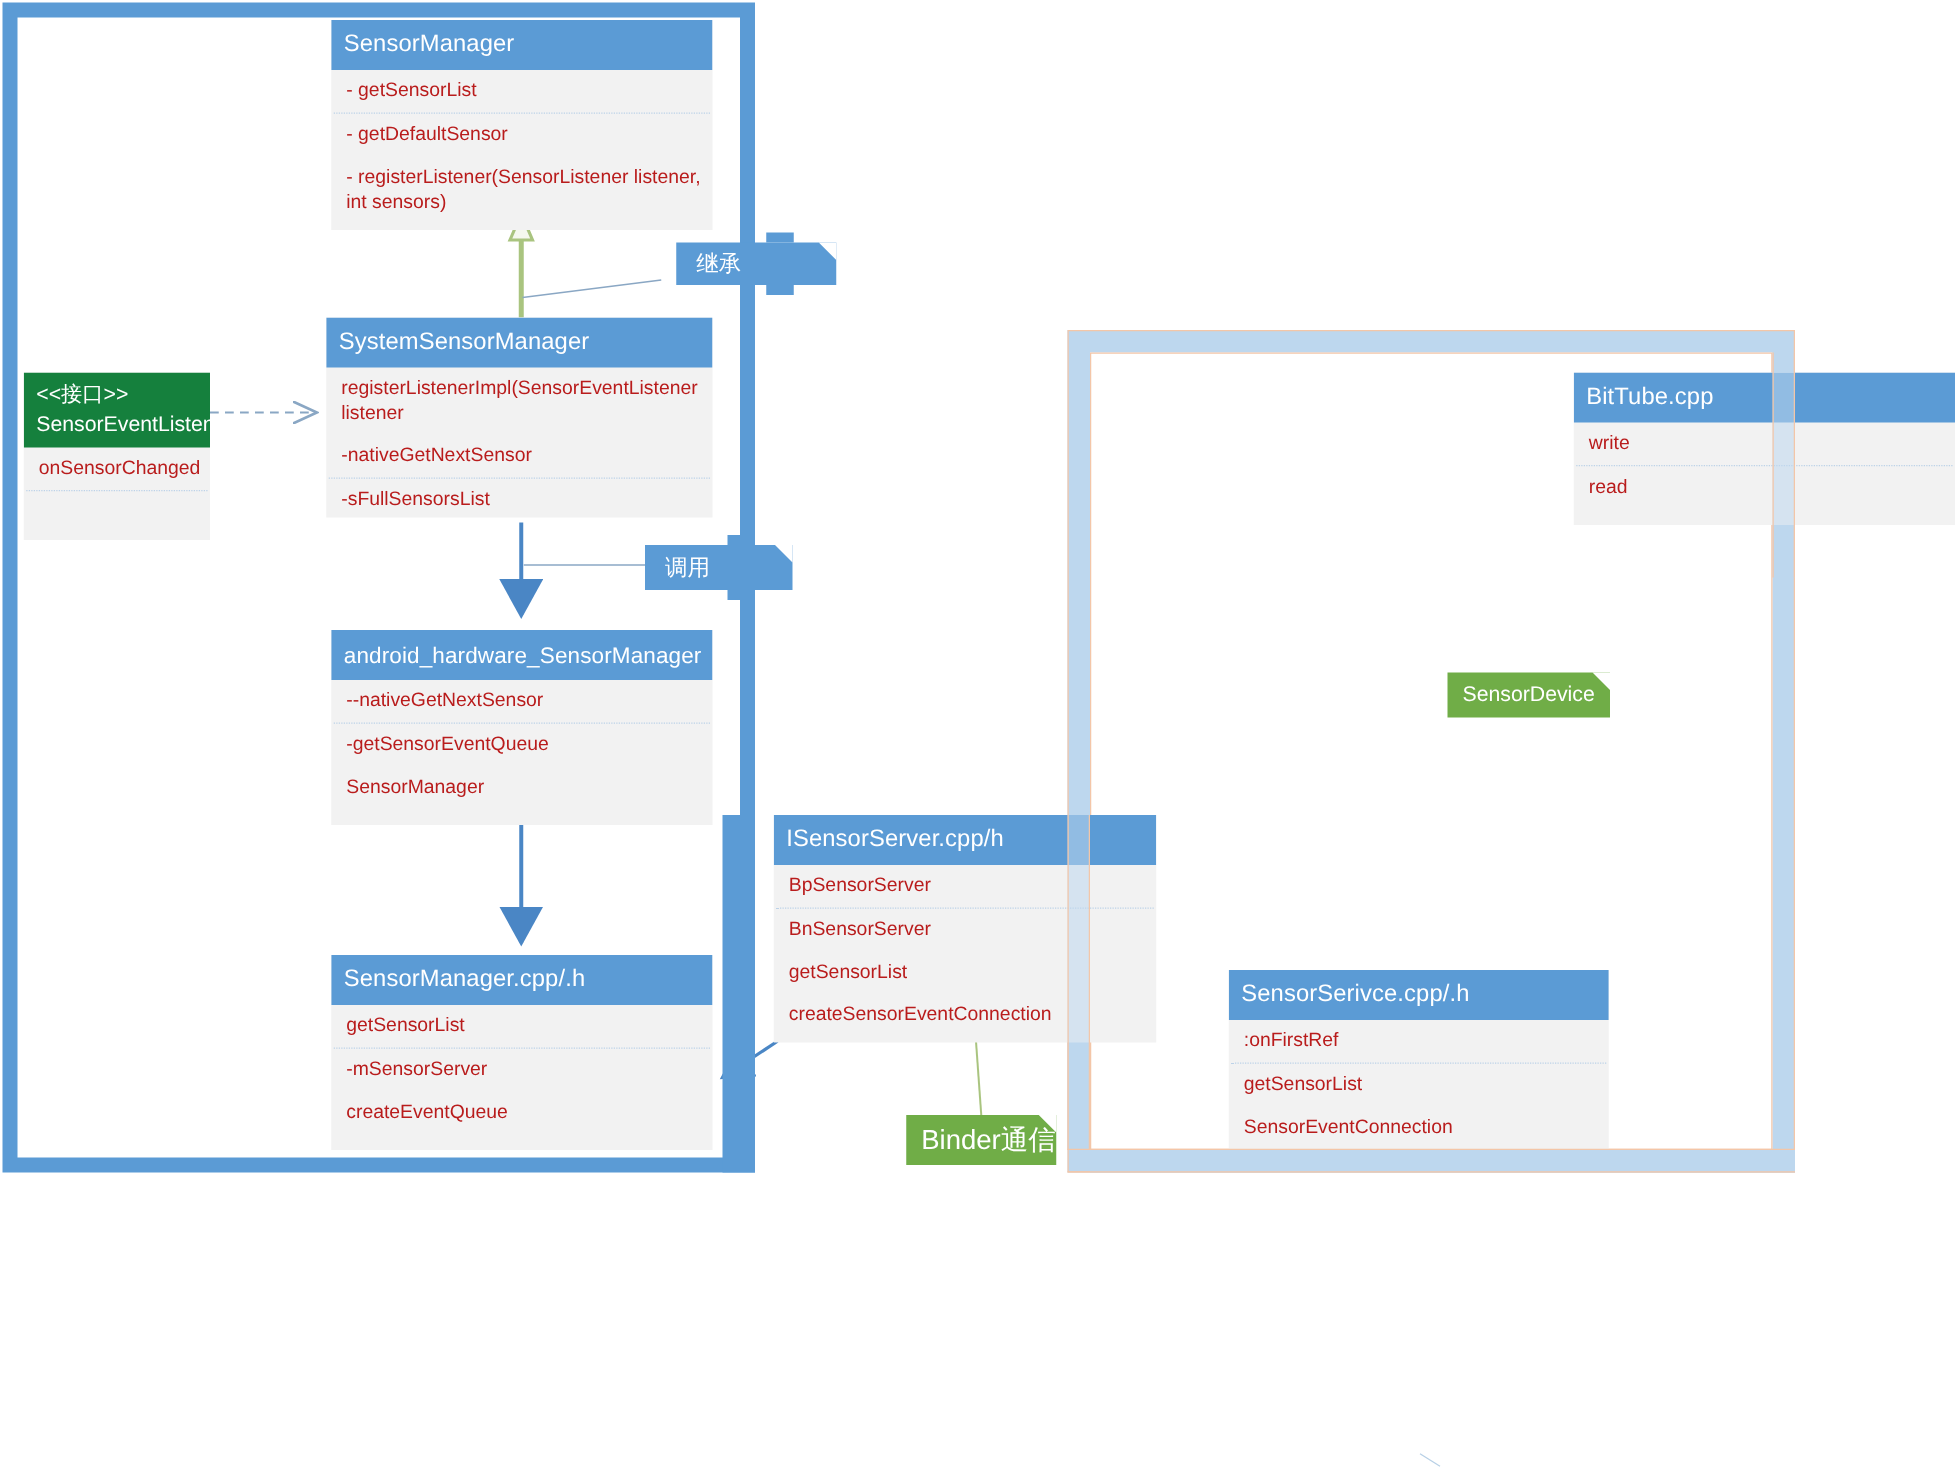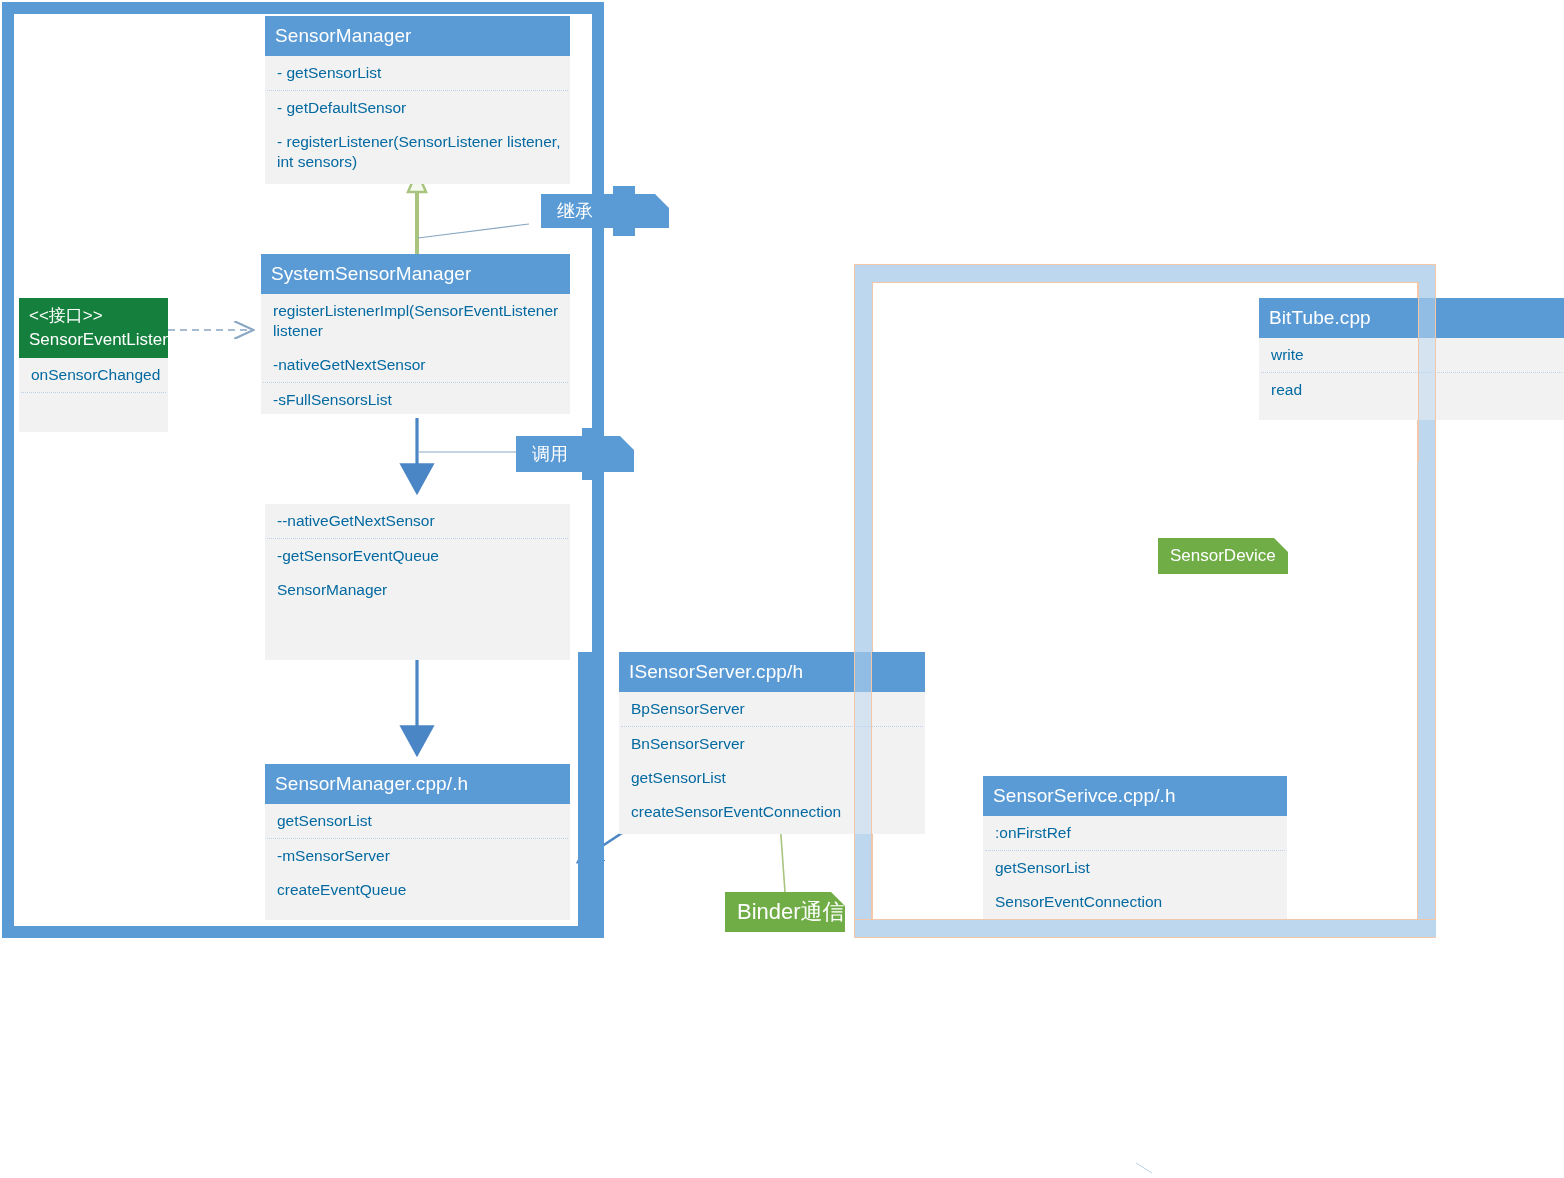--- a/index.html
+++ b/index.html
@@ -58,21 +58,21 @@
     background: #15803d;
     color: #ffffff;
     font-size: 17px;
     line-height: 24px;
     padding: 8px 0 8px 10px;
   }
   .uml-body {
     padding: 0;
   }
   .uml-row {
-    color: #0369a1;
+    color: #b91c1c;
     font-size: 15.5px;
     line-height: 20px;
     padding: 7px 8px 7px 12px;
     white-space: nowrap;
   }
   .uml-row.wrap { white-space: normal; }
   .sep {
     border-top: 1px dotted #bcd2e8;
     margin: 0 2px;
     height: 0;
@@ -196,20 +196,21 @@
       <div>&lt;&lt;接口&gt;&gt;</div>
       <div>SensorEventListener</div>
     </div>
     <div class="uml-body">
       <div class="uml-row">onSensorChanged</div>
       <div class="sep"></div>
     </div>
   </div>
 
   <div class="abs uml" style="left:265px; top:504px; width:305px; height:156px;">
+    <div class="uml-title" style="font-size:18px;">android_hardware_SensorManager</div>
     <div class="uml-body">
       <div class="uml-row">--nativeGetNextSensor</div>
       <div class="sep"></div>
       <div class="uml-row">-getSensorEventQueue</div>
       <div class="uml-row">SensorManager</div>
     </div>
   </div>
 
   <div class="abs uml" style="left:265px; top:764px; width:305px; height:156px;">
     <div class="uml-title">SensorManager.cpp/.h</div>

